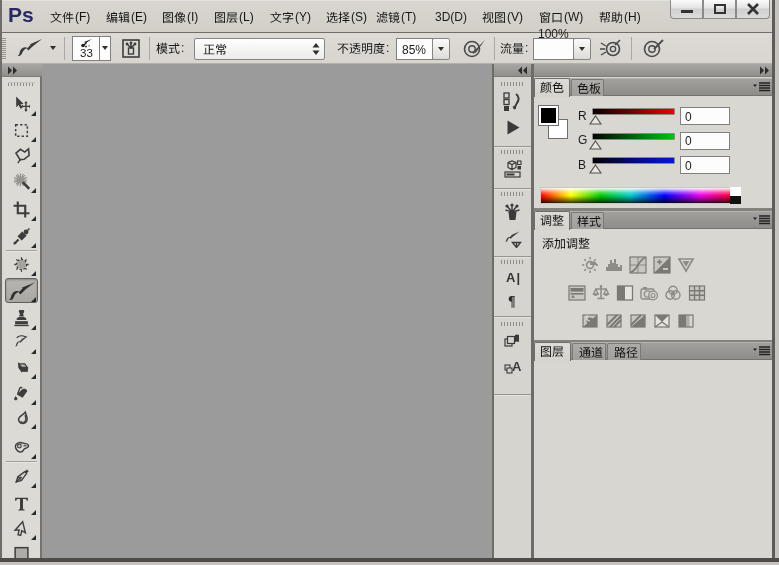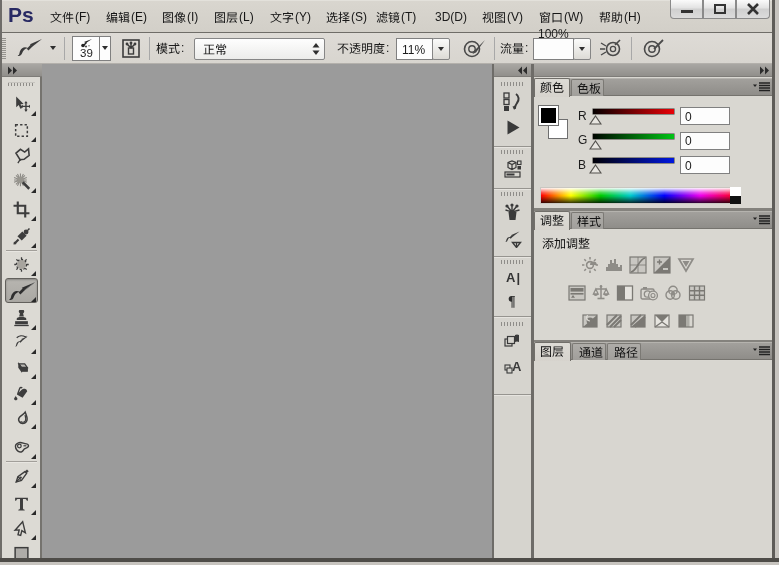--- a/index.html
+++ b/index.html
@@ -152,21 +152,21 @@
     <div class="sep" style="left:64px;top:37px;height:23px"></div>
     <div class="box" style="left:72px;top:36px;width:28px;height:25px"></div>
     <div class="box" style="left:99px;top:36px;width:12px;height:25px"></div>
     <svg class="abs" style="left:78px;top:38px" width="18" height="11" viewBox="0 0 18 11">
 <path d="M14 1 L8 5 L6 4 Z" fill="#222"></path>
       <path d="M8.5 4.5 L6 7" stroke="#222" stroke-width="1.4"></path>
 <circle cx="5" cy="7.5" r="1.8" fill="#222"></circle>
       <circle cx="8" cy="8.5" r="1.1" fill="#222" opacity=".8"></circle>
 <circle cx="11" cy="7.8" r=".8" fill="#222" opacity=".6"></circle>
     </svg>
-    <div class="lbl" style="left:80px;top:47px;font-size:11.5px">39</div>
+    <div class="lbl" style="left:80px;top:47px;font-size:11.5px">33</div>
     <div class="arrowdn" style="left:101.5px;top:46px"></div>
     <svg class="abs" style="left:122px;top:39px" width="18" height="19" viewBox="0 0 18 19">
 <rect x="1" y="1" width="16" height="17" fill="none" stroke="#3c3c3c" stroke-width="1.6"></rect>
 <path d="M9 9 L9 4 M9 9 L5 5 M9 9 L13 5" stroke="#3c3c3c" stroke-width="1.5"></path>
 <circle cx="9" cy="4" r="1.4" fill="#3c3c3c"></circle>
       <circle cx="5" cy="5" r="1.4" fill="#3c3c3c"></circle>
       <circle cx="13" cy="5" r="1.4" fill="#3c3c3c"></circle>
 <rect x="6.5" y="9" width="5" height="6" fill="none" stroke="#3c3c3c" stroke-width="1.4"></rect>
     </svg>
     <div class="sep" style="left:149px;top:37px;height:23px"></div>
@@ -191,21 +191,21 @@
     <svg style="position:absolute;left:337.0px;top:42.0px;overflow:visible" width="49" height="14" viewBox="0 -10.9 49 14">
       <g fill="#1c1c1c">
         <use href="#g21" x="0.0"></use>
         <use href="#g22" x="12.0"></use>
         <use href="#g23" x="24.0"></use>
         <use href="#g24" x="36.0"></use>
       </g>
     </svg>
     <span style="position:absolute;left:386.0px;top:40.5px;font:12px 'Liberation Sans',sans-serif;color:#1c1c1c">:</span>
     <div class="box" style="left:396px;top:38px;width:37px;height:22px"></div>
-    <div class="lbl" style="left:402px;top:43px">11%</div>
+    <div class="lbl" style="left:402px;top:43px">85%</div>
     <div class="ddbtn" style="left:432px;top:38px;width:18px;height:22px"></div>
     <div class="arrowdn" style="left:437.5px;top:47px"></div>
     <svg class="abs" style="left:462px;top:38px" width="26" height="22" viewBox="0 0 26 22">
 <circle cx="10" cy="11" r="7.5" fill="none" stroke="#4a4a4a" stroke-width="1.6"></circle>
 <circle cx="10" cy="11" r="3.2" fill="none" stroke="#4a4a4a" stroke-width="1.4"></circle>
 <path d="M23 2 L12 13 L10.5 16 L14 14.5 Z" fill="#4a4a4a"></path>
     </svg>
     <div class="sep" style="left:494px;top:37px;height:23px"></div>
     <svg style="position:absolute;left:500.0px;top:42.0px;overflow:visible" width="25" height="14" viewBox="0 -10.9 25 14">
       <g fill="#1c1c1c">

